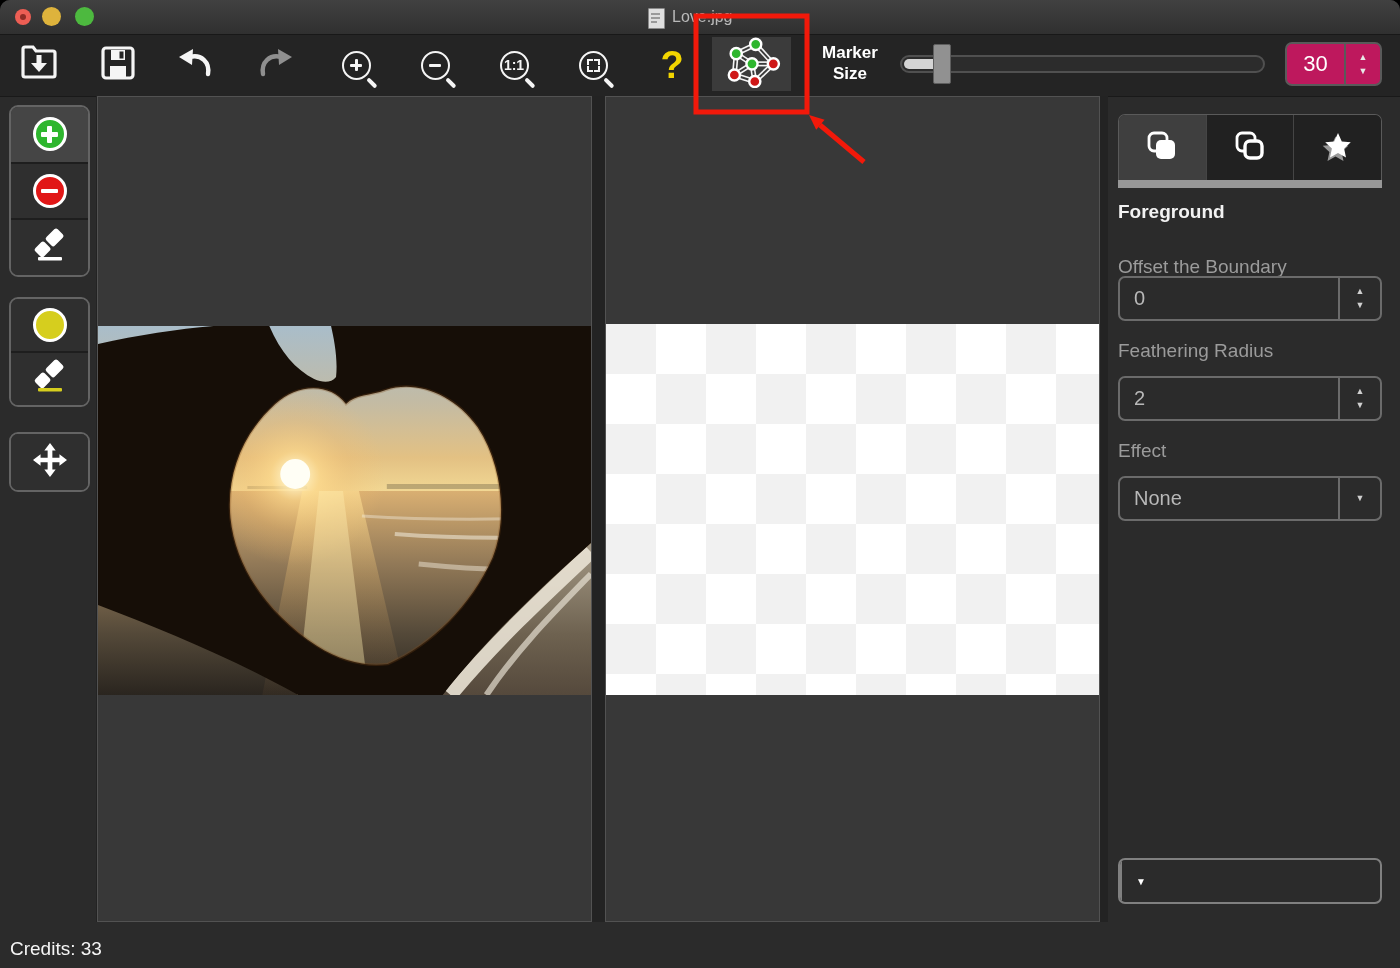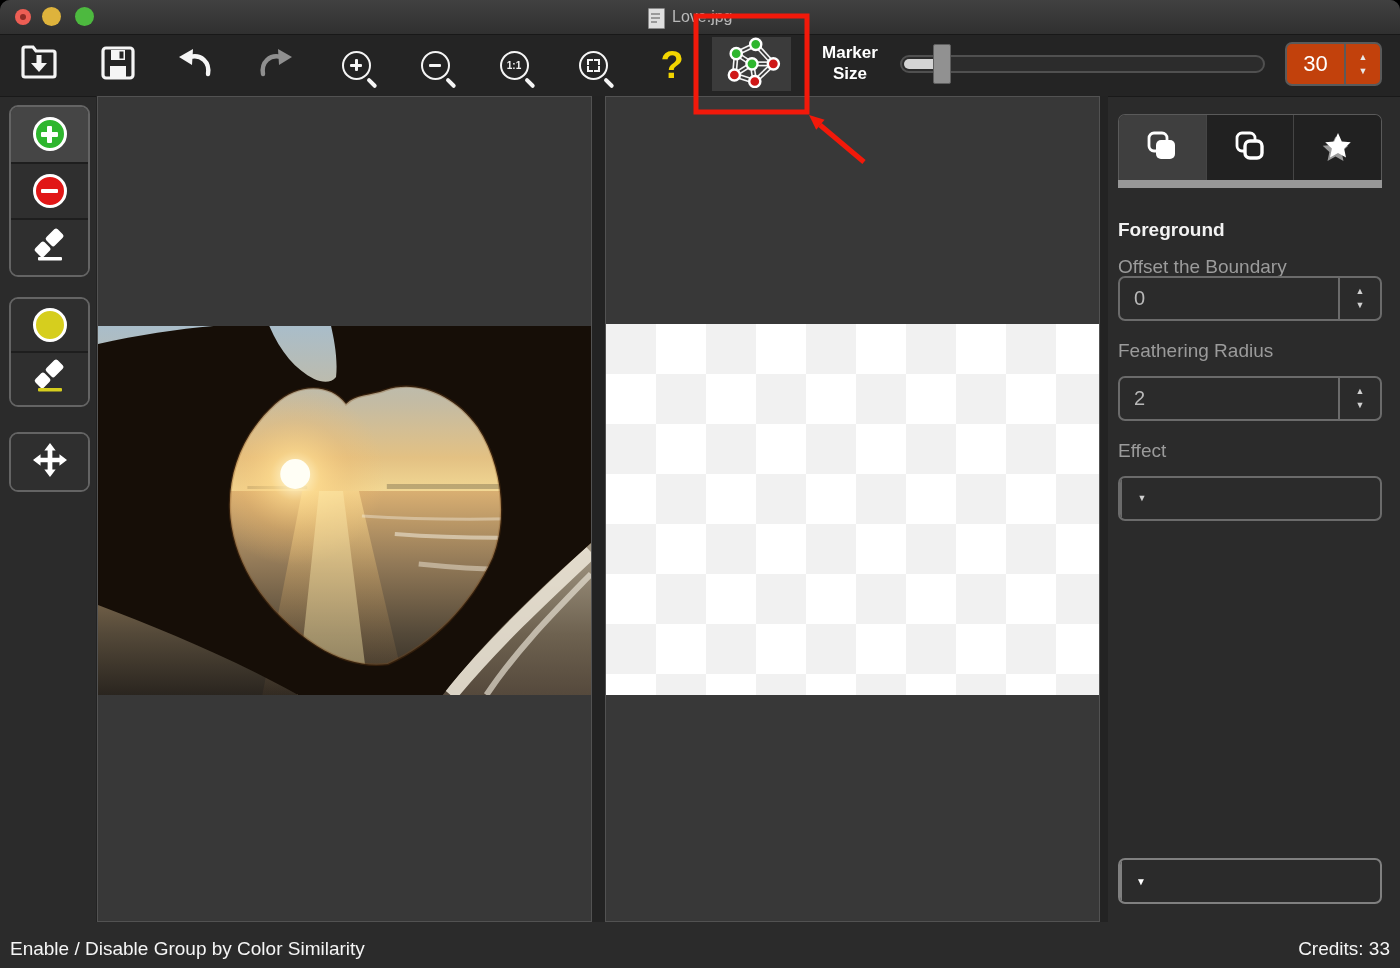--- a/index.html
+++ b/index.html
@@ -21,33 +21,33 @@
   .title-text{position:absolute;left:672px;top:8px;font-size:16px;color:#b9b9b9;}
 
   
   .toolbar{position:absolute;left:0;top:35px;width:1400px;height:61px;background:#242424;border-bottom:1px solid #191919;}
   .tbtn{position:absolute;top:3px;width:48px;height:54px;display:flex;align-items:center;justify-content:center;}
   .help-q{font-size:38px;font-weight:bold;color:#f2d500;line-height:1;}
   .mag{position:relative;width:25px;height:25px;border:2.6px solid #f5f5f5;border-radius:50%;display:flex;align-items:center;justify-content:center;}
   .mag::after{content:"";position:absolute;right:-9px;bottom:-7px;width:12px;height:3.6px;background:#f5f5f5;border-radius:2px;transform:rotate(45deg);}
   .mag .plus-h,.mag .minus-h{width:12px;height:3px;background:#f5f5f5;border-radius:1px;}
   .mag .plus-v{position:absolute;width:3px;height:12px;background:#f5f5f5;border-radius:1px;}
-  .mag-label{font-size:10px;font-weight:bold;color:#f5f5f5;letter-spacing:0;}
+  .mag-label{font-size:14px;font-weight:bold;color:#f5f5f5;letter-spacing:0;}
   .fit-box{position:relative;width:13px;height:13px;}
   .fit-box i{position:absolute;width:4px;height:4px;border:0 solid #f5f5f5;}
   .fit-box i.tl{left:0;top:0;border-top-width:2.2px;border-left-width:2.2px;}
   .fit-box i.tr{right:0;top:0;border-top-width:2.2px;border-right-width:2.2px;}
   .fit-box i.bl{left:0;bottom:0;border-bottom-width:2.2px;border-left-width:2.2px;}
   .fit-box i.br{right:0;bottom:0;border-bottom-width:2.2px;border-right-width:2.2px;}
   .group-btn{position:absolute;left:712px;top:2px;width:79px;height:54px;background:#3b3b3b;display:flex;align-items:center;justify-content:center;}
   .marker-label{position:absolute;left:806px;top:7px;width:88px;text-align:center;font-size:17px;font-weight:bold;color:#fff;line-height:21px;}
   .slider-track{position:absolute;left:900px;top:20px;width:365px;height:18px;border:2px solid #505050;border-radius:11px;background:#2c2c2c;box-sizing:border-box;}
   .slider-fill{position:absolute;left:2px;top:2px;width:36px;height:10px;background:#d4d4d4;border-radius:6px;}
   .slider-handle{position:absolute;left:933px;top:9px;width:18px;height:40px;background:#919191;border:1px solid #5e5e5e;border-radius:2px;box-sizing:border-box;}
-  .spinbox{position:absolute;left:1285px;top:7px;width:97px;height:44px;border:2px solid #5a5a5a;border-radius:7px;background:#c2410c;box-sizing:border-box;display:flex;overflow:hidden;}
+  .spinbox{position:absolute;left:1285px;top:7px;width:97px;height:44px;border:2px solid #5a5a5a;border-radius:7px;background:#be185d;box-sizing:border-box;display:flex;overflow:hidden;}
   .spin-val{flex:1;display:flex;align-items:center;justify-content:center;color:#fff;font-size:22px;}
   .spin-steppers{width:34px;border-left:2px solid #5a5a5a;display:flex;flex-direction:column;align-items:center;justify-content:center;gap:5px;}
   .tri{font-size:9px;color:#e8e8e8;line-height:1;}
 
   
   .tool-group{position:absolute;left:9px;width:81px;border:2px solid #646464;border-radius:9px;background:#2f2f2f;box-sizing:border-box;overflow:hidden;display:flex;flex-direction:column;}
   .tool-cell{flex:1;display:flex;align-items:center;justify-content:center;background:#2f2f2f;}
   .tool-cell + .tool-cell{border-top:2px solid #1e1e1e;}
   .tool-cell.selected{background:#454545;}
   .dot-btn{position:relative;width:34px;height:34px;border-radius:50%;border:3px solid #fff;box-sizing:border-box;}
@@ -365,21 +365,21 @@
       <span>
         <svg width="34" height="32" viewBox="0 0 34 32">
           <polygon transform="translate(1.5,5.5)" fill="#9a9a9a" points="13,1 16.8,9.4 25.8,10.3 19.1,16.5 21,25.4 13,20.9 5,25.4 6.9,16.5 0.2,10.3 9.2,9.4"></polygon>
           <polygon transform="translate(4,2)" fill="#fff" points="13,1 16.8,9.4 25.8,10.3 19.1,16.5 21,25.4 13,20.9 5,25.4 6.9,16.5 0.2,10.3 9.2,9.4"></polygon>
         </svg>
       </span>
     </div>
   </div>
   <div class="tab-underline"></div>
 
-  <div class="rs-heading" style="top:201px;margin-top:18px;">Foreground</div>
+  <div class="rs-heading" style="top:201px;">Foreground</div>
   <div class="rs-label" style="top:256px;">Offset the Boundary</div>
 
   <div class="field" style="top:276px;">
     <div class="field-val">0</div>
     <div class="field-steppers">
       <span class="tri2">▲</span>
       <span class="tri2">▼</span>
     </div>
   </div>
 
@@ -389,33 +389,33 @@
     <div class="field-val">2</div>
     <div class="field-steppers">
       <span class="tri2">▲</span>
       <span class="tri2">▼</span>
     </div>
   </div>
 
   <div class="rs-label" style="top:440px;">Effect</div>
 
   <div class="field" style="top:476px;">
+    <div class="field-val">None</div>
     <div class="field-arrow">
       <span class="tri2">▼</span>
     </div>
   </div>
 
   <div class="reset-btn">
     <div class="reset-arrow">
       <span>▼</span>
     </div>
   </div>
 
   <div class="statusbar">
-    <span class="status-text">Enable / Disable Group by Color Similarity</span>
     <span class="status-text">Credits: 33</span>
   </div>
 
   <svg class="annotation" width="1400" height="968" viewBox="0 0 1400 968">
     <rect x="696" y="16" width="111" height="96" fill="none" stroke="#f2190a" stroke-width="5"></rect>
     <line x1="864" y1="162" x2="820" y2="125" stroke="#f2190a" stroke-width="5"></line>
     <polygon points="809,115 824.6,119.8 816.2,129.7" fill="#f2190a"></polygon>
   </svg>
 
 </div>

